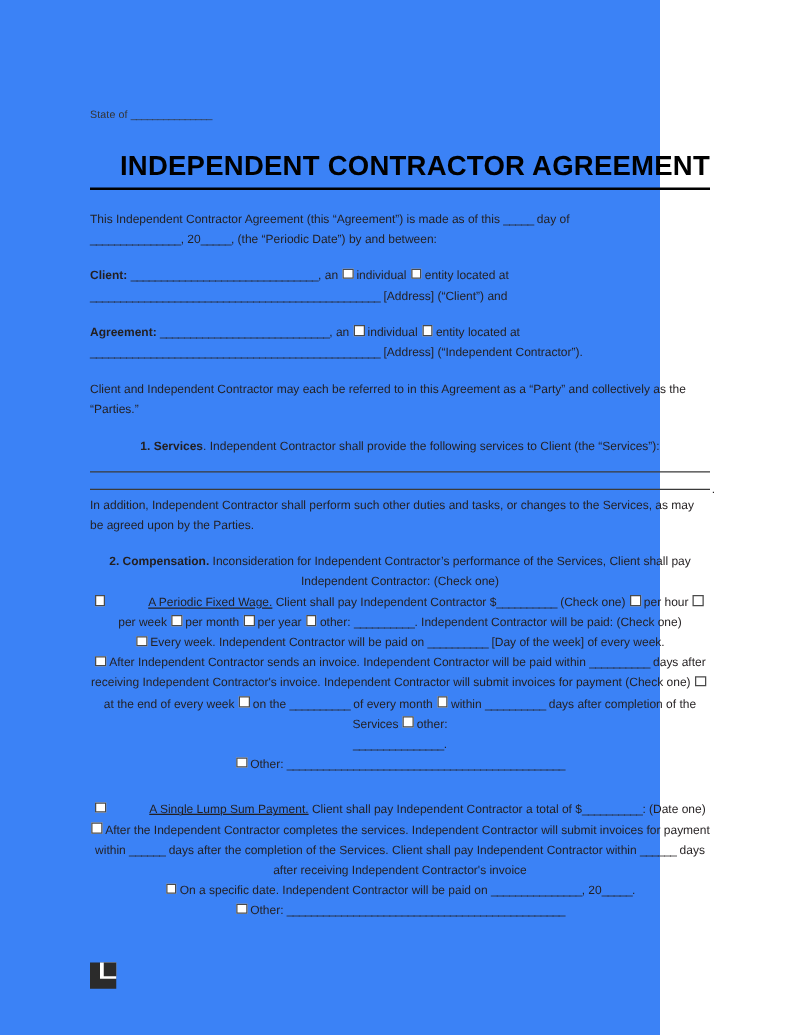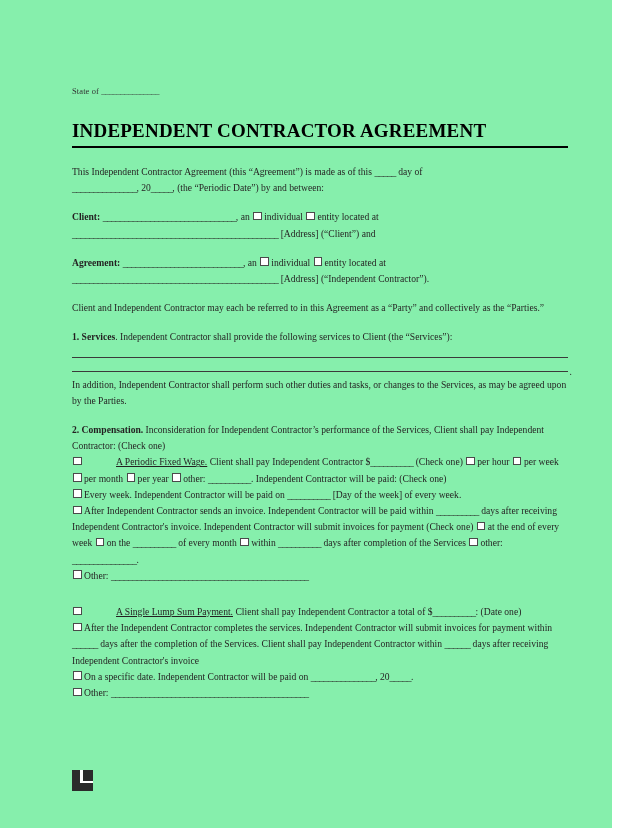--- a/index.html
+++ b/index.html
@@ -11,47 +11,46 @@
     width: 640px;
     height: 828px;
     font-family: "Liberation Sans", sans-serif;
     color: #231f20;
     position: relative;
     overflow: hidden;
   }
   .page {
     position: absolute;
     left: 0; top: 0;
-    width: 612px;
+    width: 528px;
     height: 828px;
-    background: #86efac;
-    font-family: Liberation Serif, serif;
+    background: #3b82f6;
   }
   .content {
     position: absolute;
     left: 72px;
     top: 86px;
     width: 496px;
   }
 
   
   .state-line {
     font-size: 8.5px;
     color: #333;
     letter-spacing: 0.1px;
     margin: 0 0 24px 0;
     white-space: nowrap;
   }
   .state-line .blank { letter-spacing: -0.4px; }
 
   
   .doc-title {
-    font-size: 19px;
+    font-size: 22px;
     font-weight: bold;
-    text-align: left;
+    text-align: right;
     letter-spacing: 0.2px;
     margin: 0;
     padding: 0 0 4px 0;
     color: #000;
     white-space: nowrap;
   }
   .title-rule {
     border: 0;
     border-top: 2.2px solid #000;
     margin: 0 0 16px 0;
@@ -59,21 +58,21 @@
   }
 
   
   p.body {
     font-size: 9.6px;
     line-height: 16.2px;
     margin: 0 0 13px 0;
     color: #231f20;
     text-align: left;
   }
-  p.tight { margin-bottom: 0; }
+  p.tight { margin-bottom: 0; text-align: center; }
   .b { font-weight: bold; }
   .u { text-decoration: underline; margin-left: 32px; }
 
   
   .blank { letter-spacing: -0.5px; }
 
   
   .rule-line {
     border: 0;
     border-top: 1.1px solid #3a3a3a;

